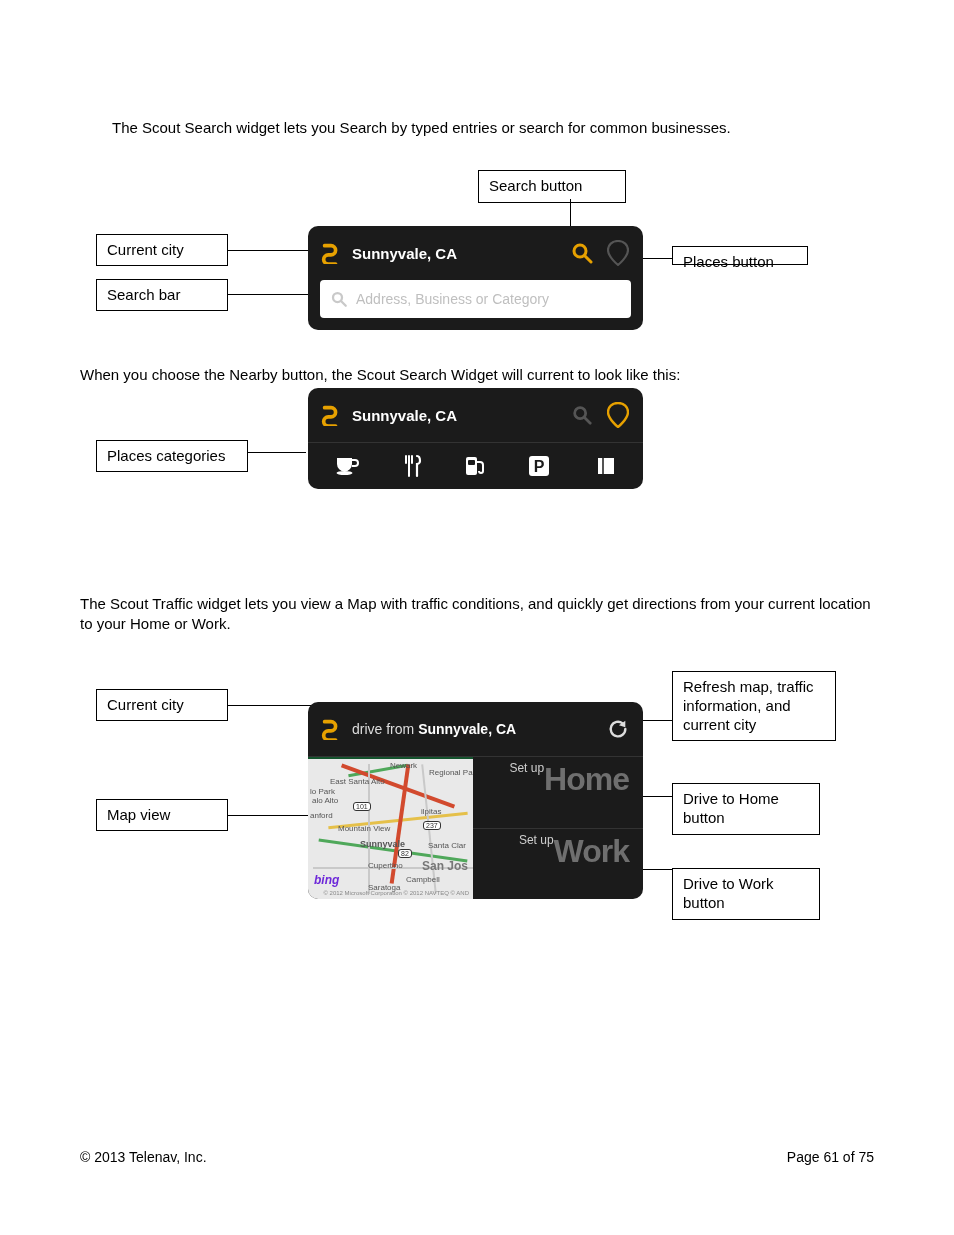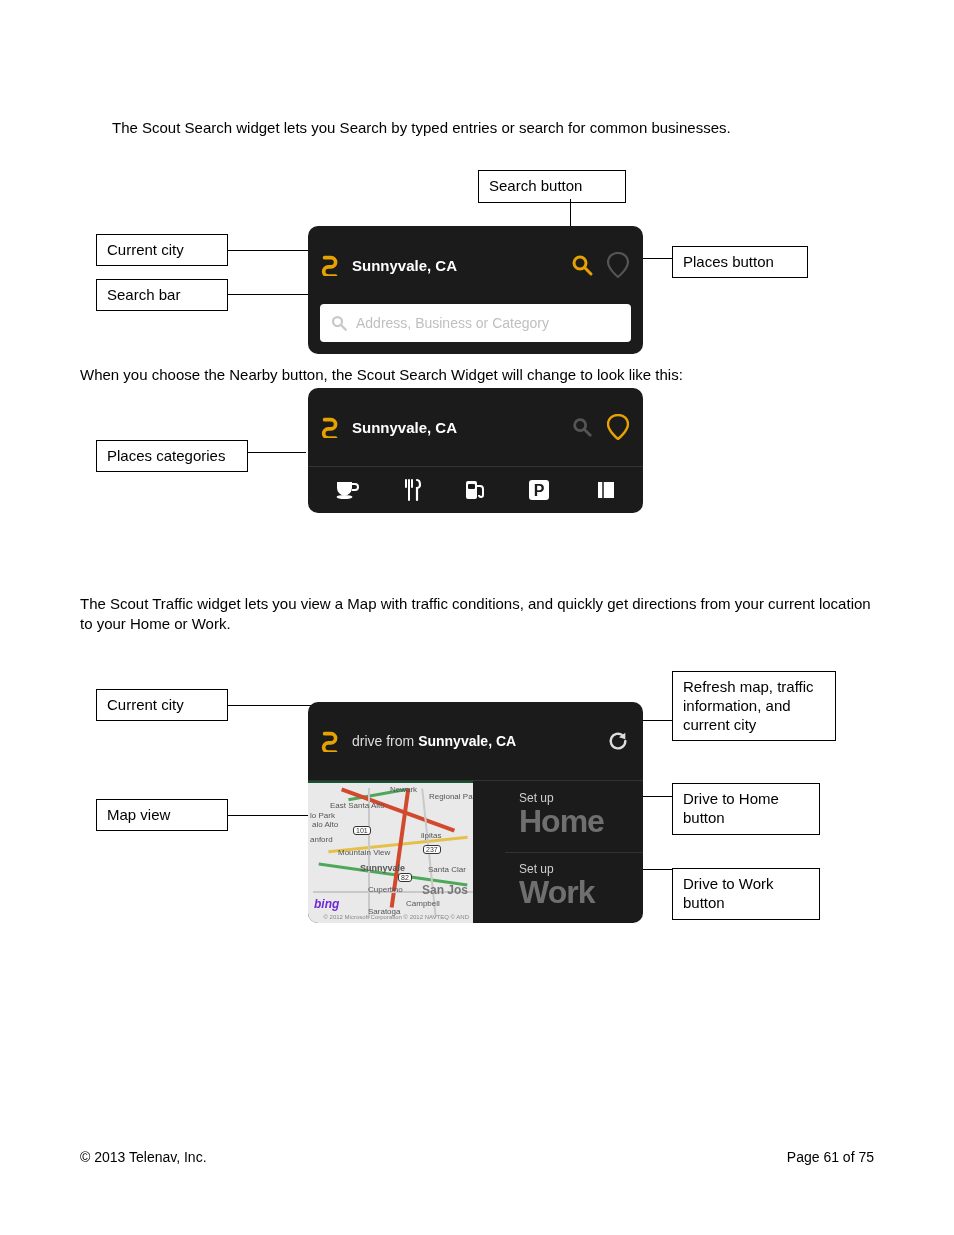--- a/index.html
+++ b/index.html
@@ -34,21 +34,21 @@
     position: absolute;
     background: #1b1b1b;
     border-radius: 10px;
     box-sizing: border-box;
     color: #eee;
   }
   .widget .hdr {
     display: flex;
     align-items: center;
     height: 46px;
-    padding: 16px 12px;
+    padding: 4px 12px;
     gap: 10px;
   }
   .scout-logo { width: 22px; height: 22px; }
   .city { font-weight: bold; font-size: 15px; color: #fff; }
   .hdr-spacer { flex: 1; }
   .icon-btn { width: 26px; height: 26px; display: flex; align-items: center; justify-content: center; }
 
   
   .w1-searchbar {
     margin: 0 12px 12px 12px;
@@ -72,21 +72,21 @@
     padding: 0 8px;
   }
   .cat-btn { width: 34px; height: 34px; display: flex; align-items: center; justify-content: center; }
 
   
   .w3-hdr-text { font-size: 14px; color: #ddd; }
   .w3-hdr-text b { color: #fff; }
   .w3-body { display: flex; border-top: 1px solid #333; }
   .w3-map { flex: 0 0 165px; height: 140px; background: #e9e9e9; position: relative; overflow: hidden; border-bottom-left-radius: 10px; border-top: 2px solid #14532d; }
   .w3-right { flex: 1; display: flex; flex-direction: column; }
-  .dest-btn { flex: 1; border-bottom: 1px solid #333; padding: 4px 14px 6px 14px; display: flex; flex-direction: column; justify-content: center; margin-left: 32px; }
+  .dest-btn { flex: 1; border-bottom: 1px solid #333; padding: 4px 14px 6px 14px; display: flex; flex-direction: row; justify-content: flex-end; }
   .dest-btn:last-child { border-bottom: none; }
   .setup-label { font-size: 12px; color: #cfcfcf; margin-bottom: -2px; }
   .dest-label { font-size: 32px; font-weight: bold; color: #6f6f6f; letter-spacing: -1px; }
   .bing-logo { position: absolute; left: 6px; bottom: 12px; font-size: 12px; font-style: italic; color: #6d28d9; font-weight: bold; }
   .map-fineprint { position: absolute; right: 4px; bottom: 3px; font-size: 6px; color: #888; text-align: right; line-height: 1.05; }
 
   
   .road { position: absolute; background: #c9c9c9; }
   .road.red { background: #d24a2e; }
   .road.green { background: #4fa85a; }
@@ -100,21 +100,21 @@
 </head>
 <body>
 
 <div class="page">
 
   <div class="body-text" style="left:80px; top:118px; width:800px;margin-left:32px;">The Scout Search widget lets you Search by typed entries or search for common businesses.</div>
 
   <div class="callout" style="left:478px; top:170px; width:148px;">Search button</div>
   <div class="callout" style="left:96px; top:234px; width:132px; height:32px;">Current city</div>
   <div class="callout" style="left:96px; top:279px; width:132px; height:32px;">Search bar</div>
-  <div class="callout" style="left:672px; top:246px; width:136px; height:32px;">Places button</div>
+  <div class="callout" style="left:672px; top:246px; width:136px; height:19px;">Places button</div>
 
   <div class="line" style="left:570px; top:199px; width:1px; height:38px;"></div>
   <div class="line" style="left:228px; top:250px; width:96px; height:1px;"></div>
   <div class="line" style="left:228px; top:294px; width:90px; height:1px;"></div>
   <div class="line" style="left:632px; top:258px; width:40px; height:1px;"></div>
 
   <div class="widget" style="left:308px; top:226px; width:335px;">
     <div class="hdr">
       <svg class="scout-logo" viewBox="0 0 24 24">
         <path d="M5 4 h7 a5 5 0 0 1 0 10 h-3 a5 5 0 0 0 0 10 h8" fill="none" stroke="#e7a100" stroke-width="4" stroke-linecap="round"></path>
@@ -135,21 +135,21 @@
     </div>
     <div class="w1-searchbar">
       <svg width="18" height="18" viewBox="0 0 24 24">
         <circle cx="10" cy="10" r="6" fill="none" stroke="#c9c9c9" stroke-width="3"></circle>
         <line x1="15" y1="15" x2="21" y2="21" stroke="#c9c9c9" stroke-width="3" stroke-linecap="round"></line>
       </svg>
       <span class="ph">Address, Business or Category</span>
     </div>
   </div>
 
-  <div class="body-text" style="left:80px; top:365px; width:800px;">When you choose the Nearby button, the Scout Search Widget will change to look like this:</div>
+  <div class="body-text" style="left:80px; top:365px; width:800px;">When you choose the Nearby button, the Scout Search Widget will current to look like this:</div>
 
   <div class="callout" style="left:96px; top:440px; width:152px; height:32px;">Places categories</div>
   <div class="line" style="left:248px; top:452px; width:58px; height:1px;"></div>
 
   <div class="widget" style="left:308px; top:388px; width:335px;">
     <div class="hdr">
       <svg class="scout-logo" viewBox="0 0 24 24">
         <path d="M5 4 h7 a5 5 0 0 1 0 10 h-3 a5 5 0 0 0 0 10 h8" fill="none" stroke="#e7a100" stroke-width="4" stroke-linecap="round"></path>
       </svg>
       <div class="city">Sunnyvale, CA</div>

